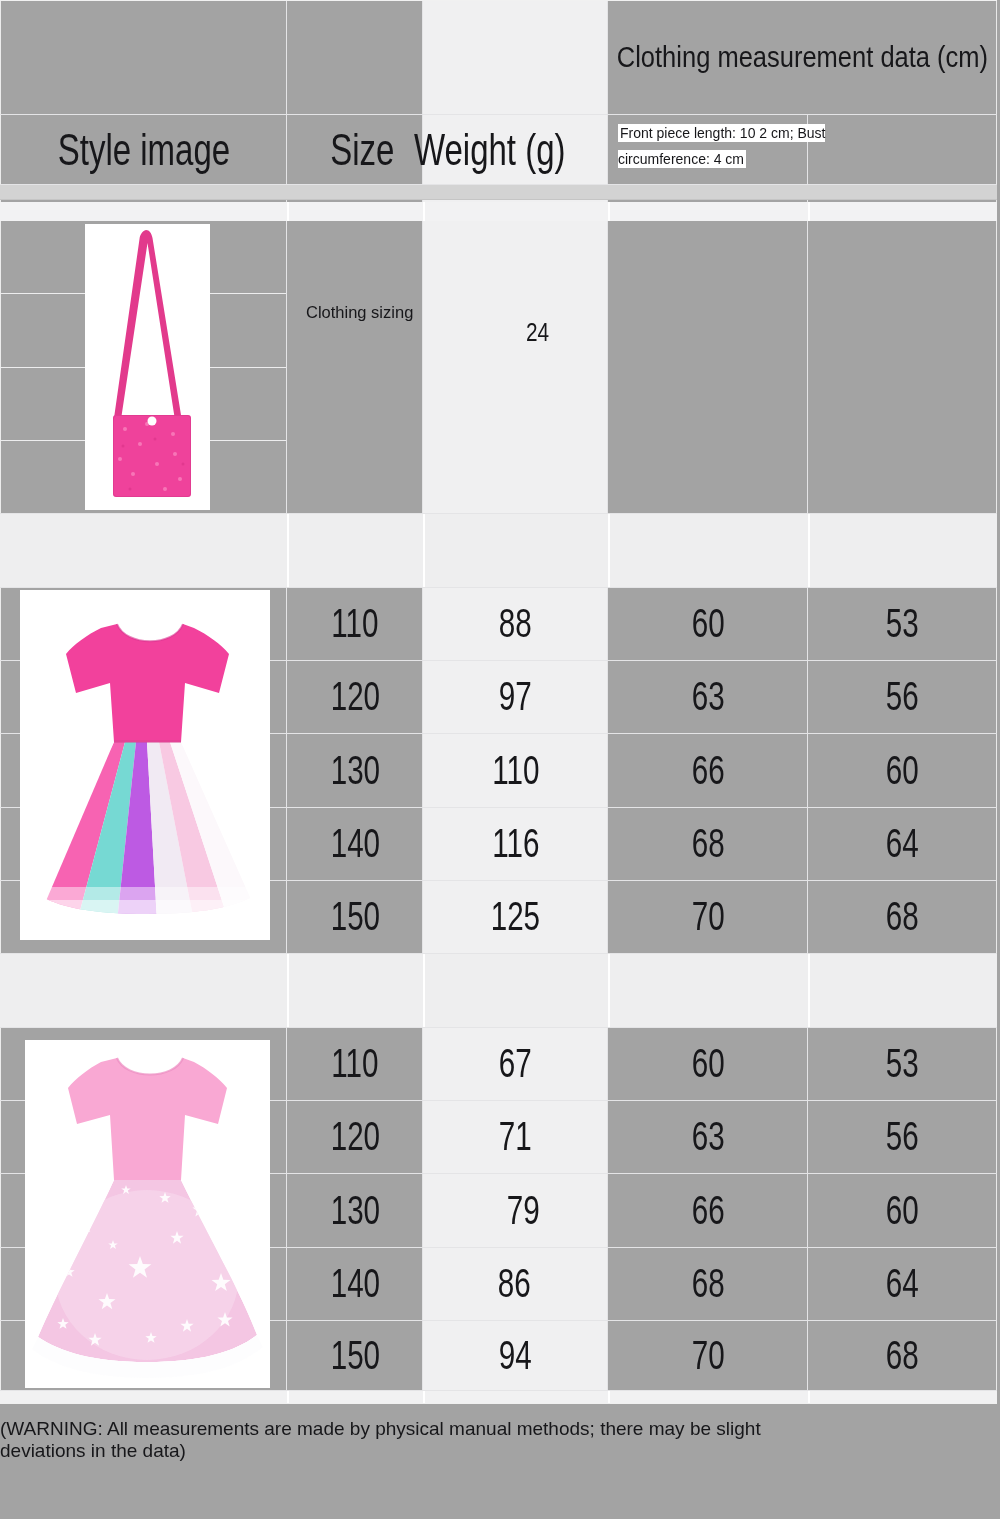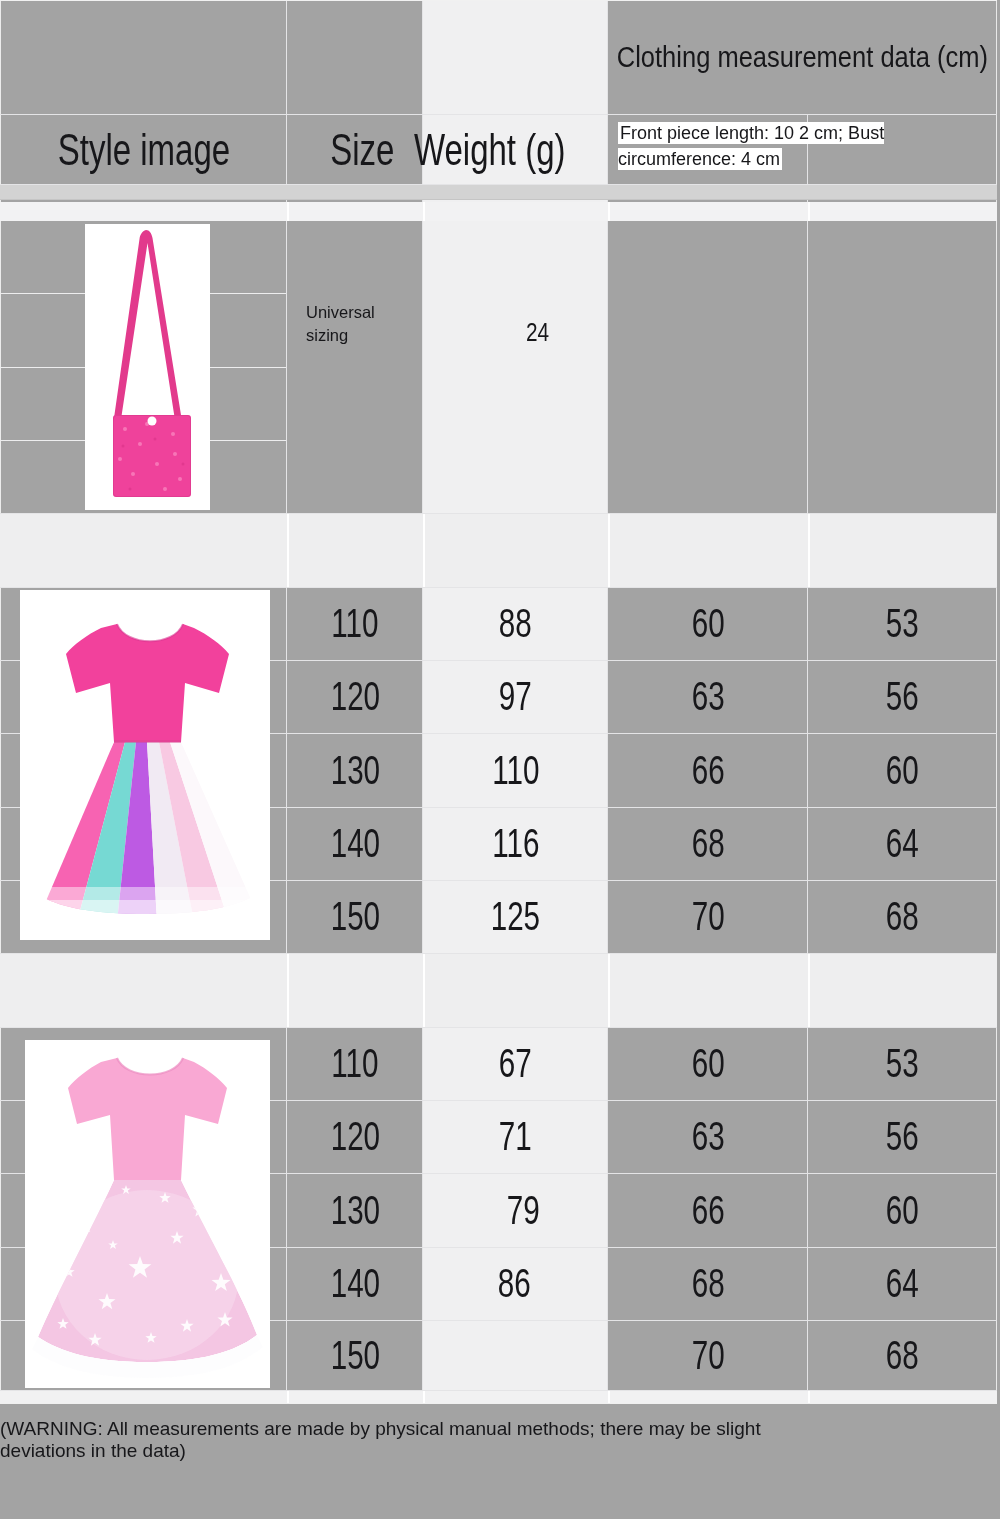--- a/index.html
+++ b/index.html
@@ -17,21 +17,21 @@
   .thinbot{background:#f1f1f2;}
   .imgbox{position:absolute;background:#fff;z-index:3;}
   .imgbox svg{display:block;width:100%;height:100%;}
   .cell{position:absolute;z-index:4;display:flex;align-items:center;justify-content:center;}
   .num{display:inline-block;font-size:40px;transform:scaleX(.74);white-space:nowrap;}
   .num-sm{display:inline-block;font-size:26px;transform:scaleX(.8);white-space:nowrap;}
   .hdr-big{display:inline-block;font-size:44px;transform:scaleX(.75);white-space:nowrap;}
   .hdr-pair{display:flex;gap:26px;transform:scaleX(.75);}
   .hdr-pair span{font-size:44px;white-space:nowrap;}
   .title-txt{display:inline-block;font-size:30px;transform:scaleX(.85);white-space:nowrap;}
-  .meas{position:absolute;left:618px;top:120px;width:285px;font-size:18px;line-height:26px;z-index:4;}
+  .meas{position:absolute;left:618px;top:120px;width:285px;font-size:14px;line-height:26px;z-index:4;}
   .meas .wbg{background:#fff;padding:1px 2px;}
   .sizelabel{position:absolute;left:306px;top:301px;width:112px;font-size:16.5px;line-height:23px;z-index:4;}
   .warning{position:absolute;left:0;top:1418px;width:848px;display:flex;justify-content:center;
            font-size:19px;z-index:4;align-items:center;}
 </style>
 </head>
 <body>
 
 <div class="page">
 
@@ -100,21 +100,21 @@
   <div class="cell" style="left:287px;top:115px;width:321px;height:69px;">
     <span class="hdr-pair">
         <span>Size</span>
         <span>Weight (g)</span>
       </span>
   </div>
   <div class="meas">
     <span class="wbg">Front piece length: 10 2 cm; Bust circumference: 4 cm</span>
   </div>
 
-  <div class="sizelabel">Universal sizing</div>
+  <div class="sizelabel">Clothing sizing</div>
   <div class="cell" style="left:423px;top:296px;width:185px;height:72px;padding-left:22px;">
     <span class="num-sm">24</span>
   </div>
 
   <div class="cell" style="left:287px;top:587px;width:136px;height:73px;">
       <span class="num">110</span>
     </div>
   <div class="cell" style="left:423px;top:587px;width:185px;height:73px;">
       <span class="num">88</span>
     </div>
@@ -224,20 +224,23 @@
     </div>
   <div class="cell" style="left:608px;top:1247px;width:200px;height:73px;">
       <span class="num">68</span>
     </div>
   <div class="cell" style="left:808px;top:1247px;width:189px;height:73px;">
       <span class="num">64</span>
     </div>
 
   <div class="cell" style="left:287px;top:1320px;width:136px;height:70px;">
       <span class="num">150</span>
+    </div>
+  <div class="cell" style="left:423px;top:1320px;width:185px;height:70px;">
+      <span class="num">94</span>
     </div>
   <div class="cell" style="left:608px;top:1320px;width:200px;height:70px;">
       <span class="num">70</span>
     </div>
   <div class="cell" style="left:808px;top:1320px;width:189px;height:70px;">
       <span class="num">68</span>
     </div>
 
   <div class="imgbox" style="left:85px;top:224px;width:125px;height:286px;">
     <svg viewBox="0 0 125 286" xmlns="http://www.w3.org/2000/svg">

